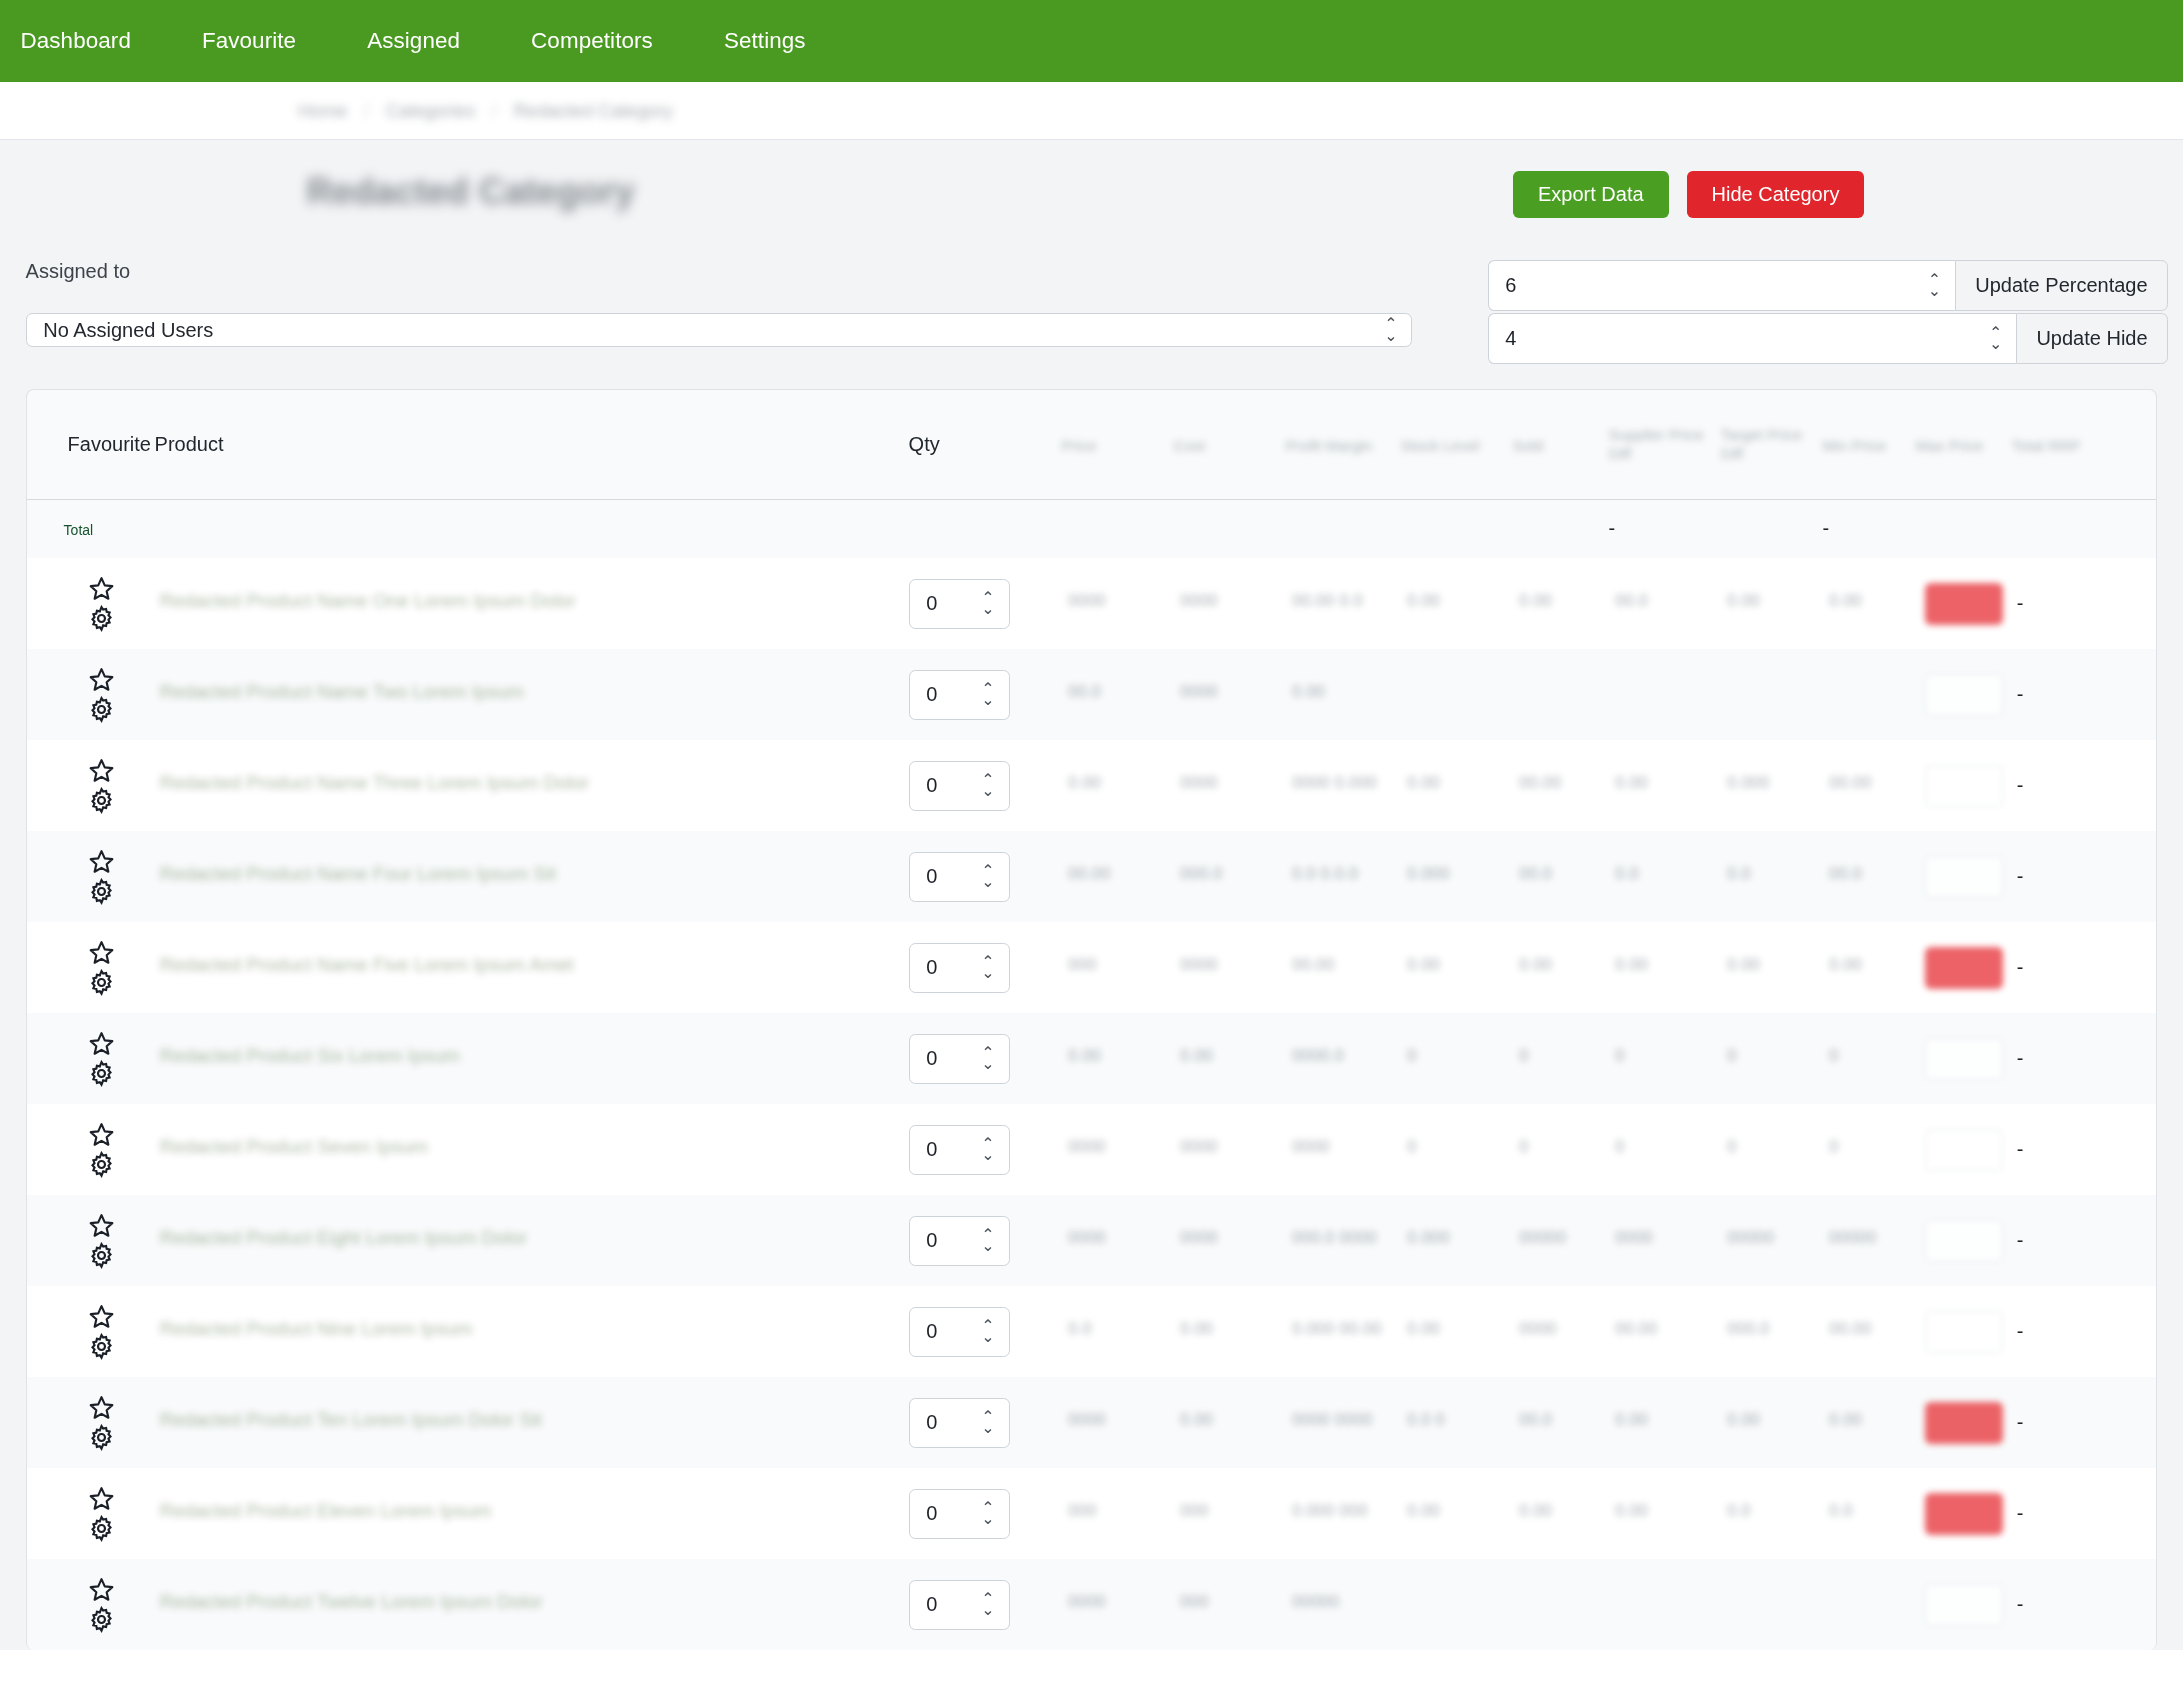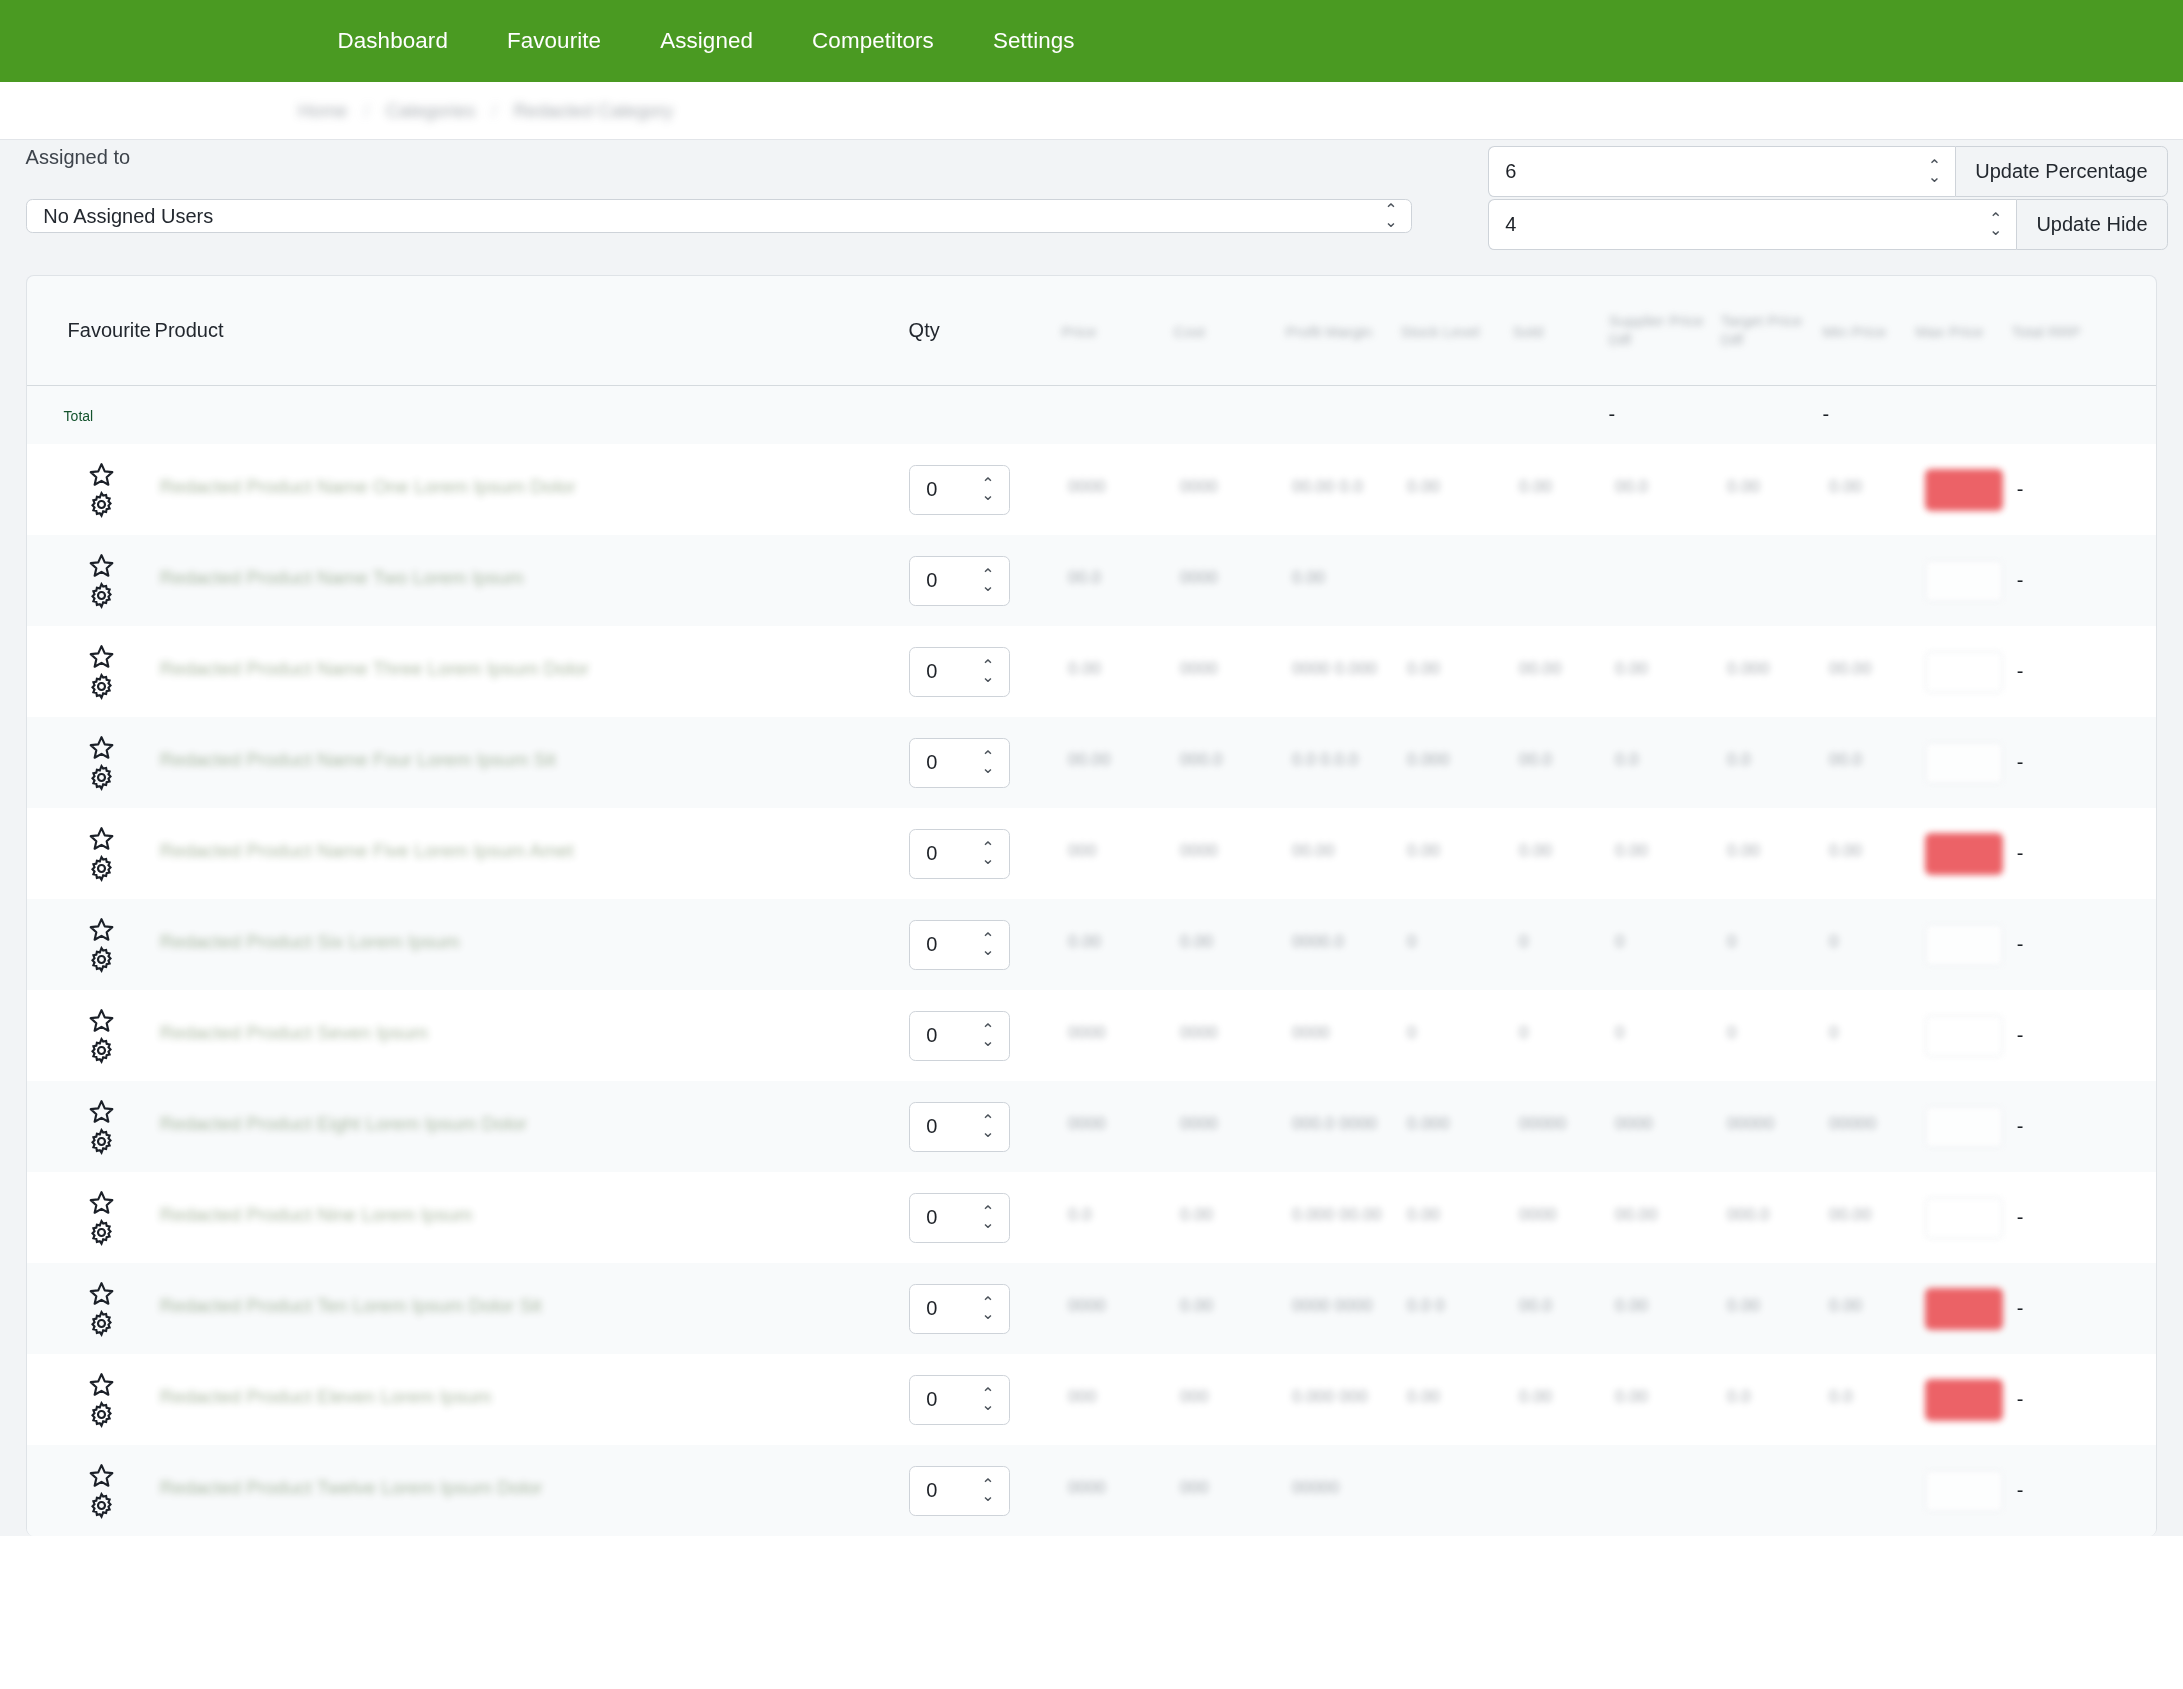--- a/index.html
+++ b/index.html
@@ -11,22 +11,21 @@
     font-family: "Liberation Sans", sans-serif;
     overflow: hidden;
   }
 
   
   .topnav {
     height: 82px;
     background: #4a9a22;
     display: flex;
     align-items: center;
-    padding-left: 317px;
-    gap: 4px;
+    gap: 16px;
   }
   .nav-item {
     color: #ffffff;
     font-size: 22.4px;
     letter-spacing: 0.1px;
     padding: 0 20.5px;
     margin-right: 14px;
     white-space: nowrap;
     cursor: pointer;
     line-height: 1;
@@ -311,20 +310,27 @@
     <span>Home</span>
     <span class="sep">/</span>
     <span>Categories</span>
     <span class="sep">/</span>
     <span>Redacted Category</span>
   </div>
 </div>
 
 <div class="page">
 
+  <div class="title-row">
+    <div class="page-title">Redacted Category</div>
+    <div class="title-actions">
+      <button class="btn btn-export">Export Data</button>
+      <button class="btn btn-hide">Hide Category</button>
+    </div>
+  </div>
 
   <div class="controls">
     <div class="assigned-label">Assigned to</div>
 
     <div class="assign-select-wrap">
       <div class="assign-select">
         <span>No Assigned Users</span>
       </div>
       <span class="spin-glyph">
         <span>⌃</span>

